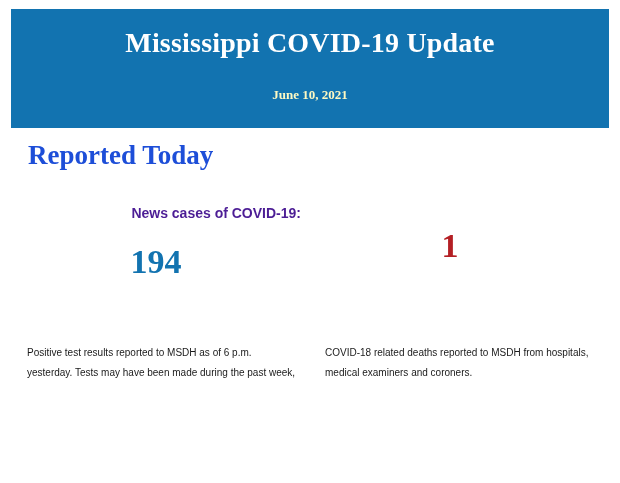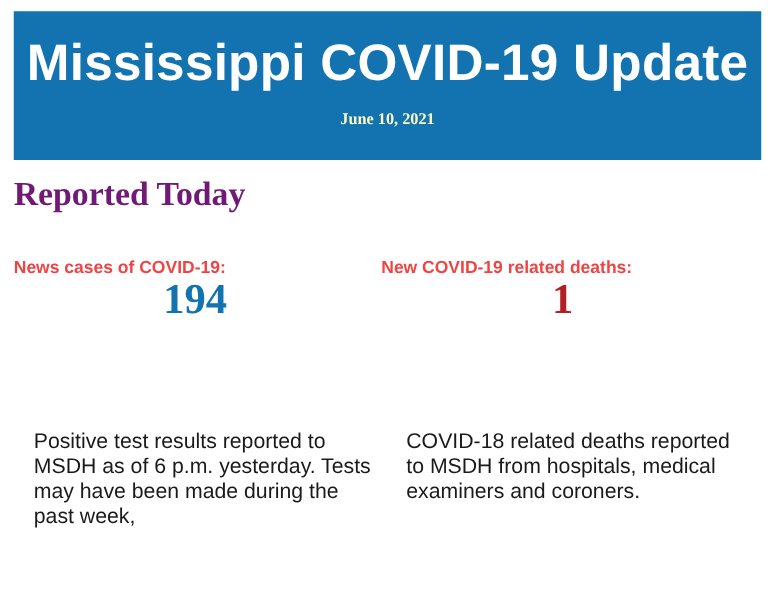--- a/index.html
+++ b/index.html
@@ -27,73 +27,74 @@
     height: 119px;
     background: #1273b0;
   }
   .header-title {
     position: absolute;
     left: 0;
     top: 18px;
     width: 598px;
     text-align: center;
     color: #ffffff;
-    font-family: Liberation Sans, sans-serif;
+    font-family: Liberation Serif, serif;
     font-weight: bold;
-    font-size: 41px;
+    font-size: 28px;
     letter-spacing: 0.2px;
   }
   .header-date {
     position: absolute;
     left: 0;
     top: 78px;
     width: 598px;
     text-align: center;
     color: #fef9c3;
     font-family: "Liberation Serif", serif;
     font-weight: bold;
     font-size: 13px;
   }
   .section-title {
     position: absolute;
-    left: 11px;
+    left: 28px;
     top: 140px;
-    color: #701a75;
+    color: #1d4ed8;
     font-family: "Liberation Serif", serif;
     font-weight: bold;
     font-size: 27px;
   }
   .stat-col {
     position: absolute;
     top: 205px;
     width: 290px;
   }
   .stat-col.left { left: 11px; }
   .stat-col.right { left: 305px; }
   .stat-label {
     width: 100%;
-    text-align: left;
+    text-align: right;
     font-size: 14px;
     font-weight: bold;
-    color: #ef4444;
+    color: #4c1d95;
   }
   .stat-value {
     width: 100%;
     text-align: center;
     font-family: "Liberation Serif", serif;
     font-weight: bold;
     font-size: 34px;
+    margin-top: 22px;
   }
   .stat-value.cases { color: #1273b0; }
   .stat-value.deaths { color: #b41f24; }
   .stat-desc {
     position: absolute;
     top: 343px;
     width: 272px;
-    font-size: 17px;
+    font-size: 10px;
     line-height: 20px;
     color: #1a1a1a;
   }
   .stat-desc.left { left: 27px; }
   .stat-desc.right { left: 325px; }
 </style>
 </head>
 <body>
 
 <div class="page">
@@ -104,20 +105,19 @@
   </div>
 
   <div class="section-title">Reported Today</div>
 
   <div class="stat-col left">
     <div class="stat-label">News cases of COVID-19:</div>
     <div class="stat-value cases">194</div>
   </div>
 
   <div class="stat-col right">
-    <div class="stat-label">New COVID-19 related deaths:</div>
     <div class="stat-value deaths">1</div>
   </div>
 
   <div class="stat-desc left">Positive test results reported to MSDH as of 6 p.m. yesterday. Tests may have been made during the past week,</div>
   <div class="stat-desc right">COVID-18 related deaths reported to MSDH from hospitals, medical examiners and coroners.</div>
 
 </div>
 
 </body></html>

